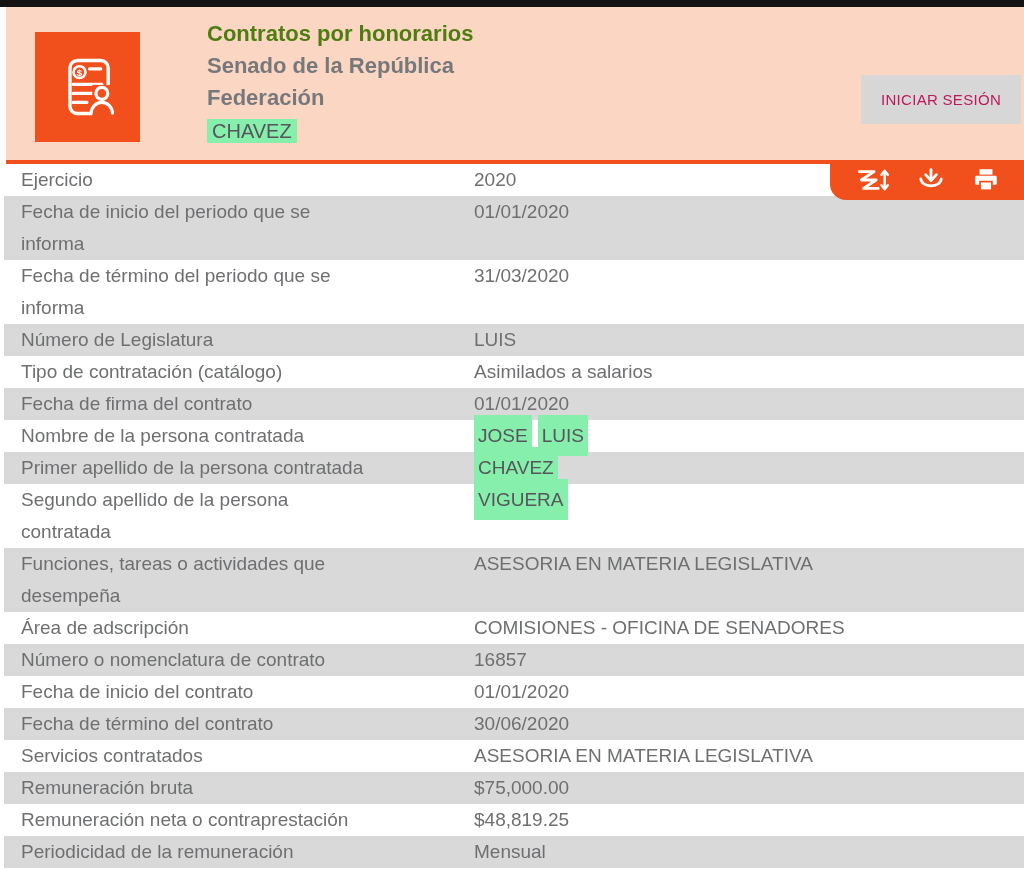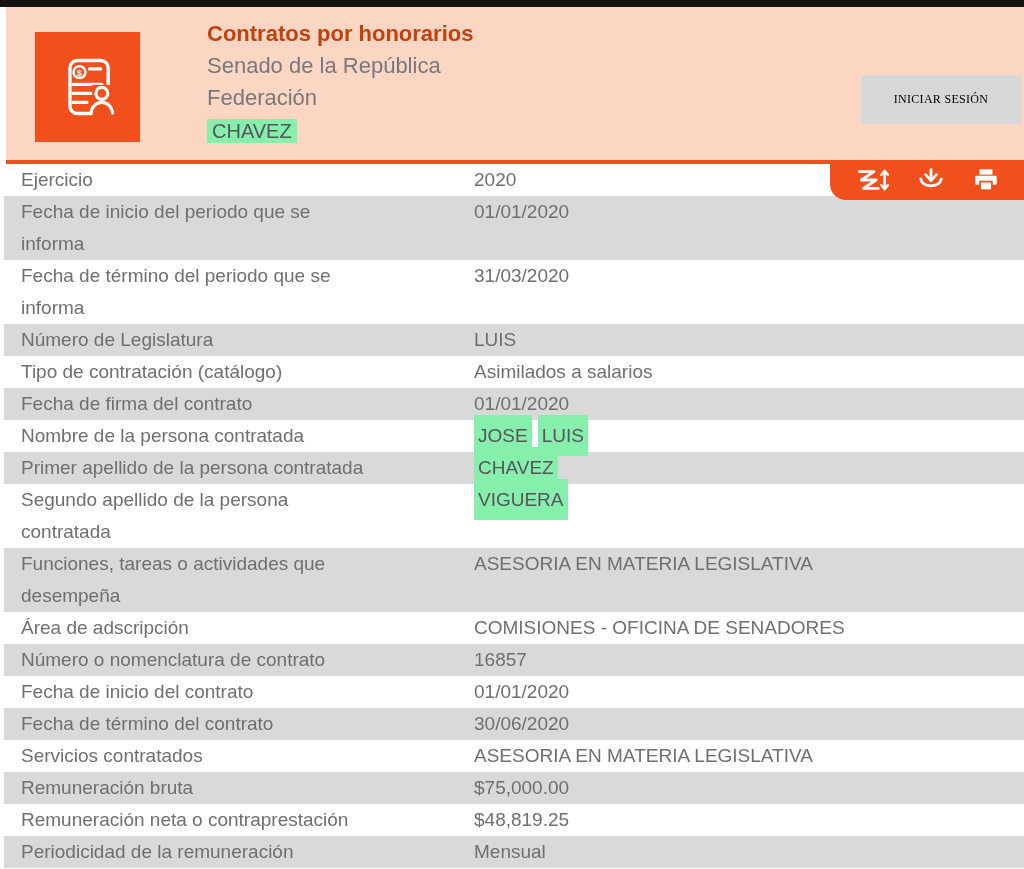--- a/index.html
+++ b/index.html
@@ -10,30 +10,30 @@
   
   .top-bar{position:absolute;left:0;top:0;width:1024px;height:7px;background:#131313;}
 
   
   .header{position:absolute;left:6px;right:0;top:7px;height:153px;background:#fbd7c3;}
   .app-icon{
     position:absolute;left:29px;top:25px;width:105px;height:110px;background:#f1501c;
     display:flex;align-items:center;justify-content:center;
   }
   .header-text{position:absolute;left:201px;top:11px;}
-  .header-title{font-size:22px;font-weight:700;color:#c2410c;line-height:32px;}
-  .header-sub{font-size:22px;color:#77787b;line-height:32px;}
+  .header-title{font-size:22px;font-weight:700;color:#4d7c0f;line-height:32px;}
+  .header-sub{font-size:22px;color:#77787b;line-height:32px;font-weight:bold;}
   .header-term{line-height:32px;margin-top:1px;}
   .hl{background:#86efac;color:#57555b;padding:1px 5px;}
   .header-term .hl{font-size:20px;}
 
   
   .login-btn{
     position:absolute;left:855px;top:68px;width:160px;height:49px;background:#d7d7d8;
-    border:none;color:#000000;font-size:12px;font-family:Liberation Serif, serif;cursor:pointer;
+    border:none;color:#be185d;font-size:15px;font-family:Liberation Sans, sans-serif;cursor:pointer;
     display:flex;align-items:center;justify-content:center;letter-spacing:.3px;
   }
 
   
   .divider{position:absolute;left:6px;right:0;top:160px;height:4px;background:#f1501c;}
   .toolbar{
     position:absolute;left:830px;top:160px;width:194px;height:40px;background:#f1501c;
     border-bottom-left-radius:16px;display:flex;align-items:center;justify-content:space-evenly;
     z-index:5;
   }

